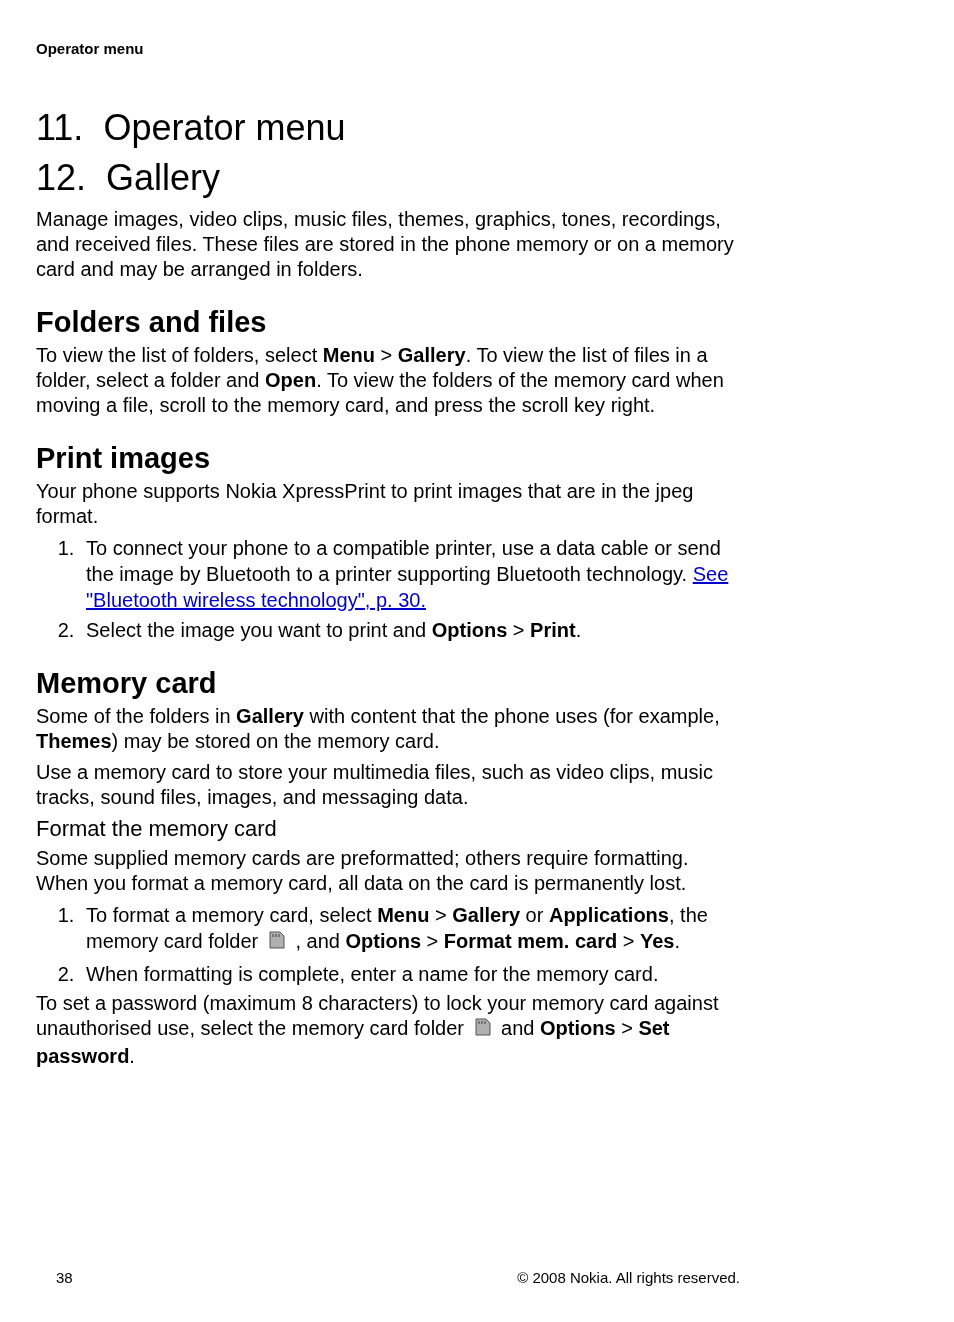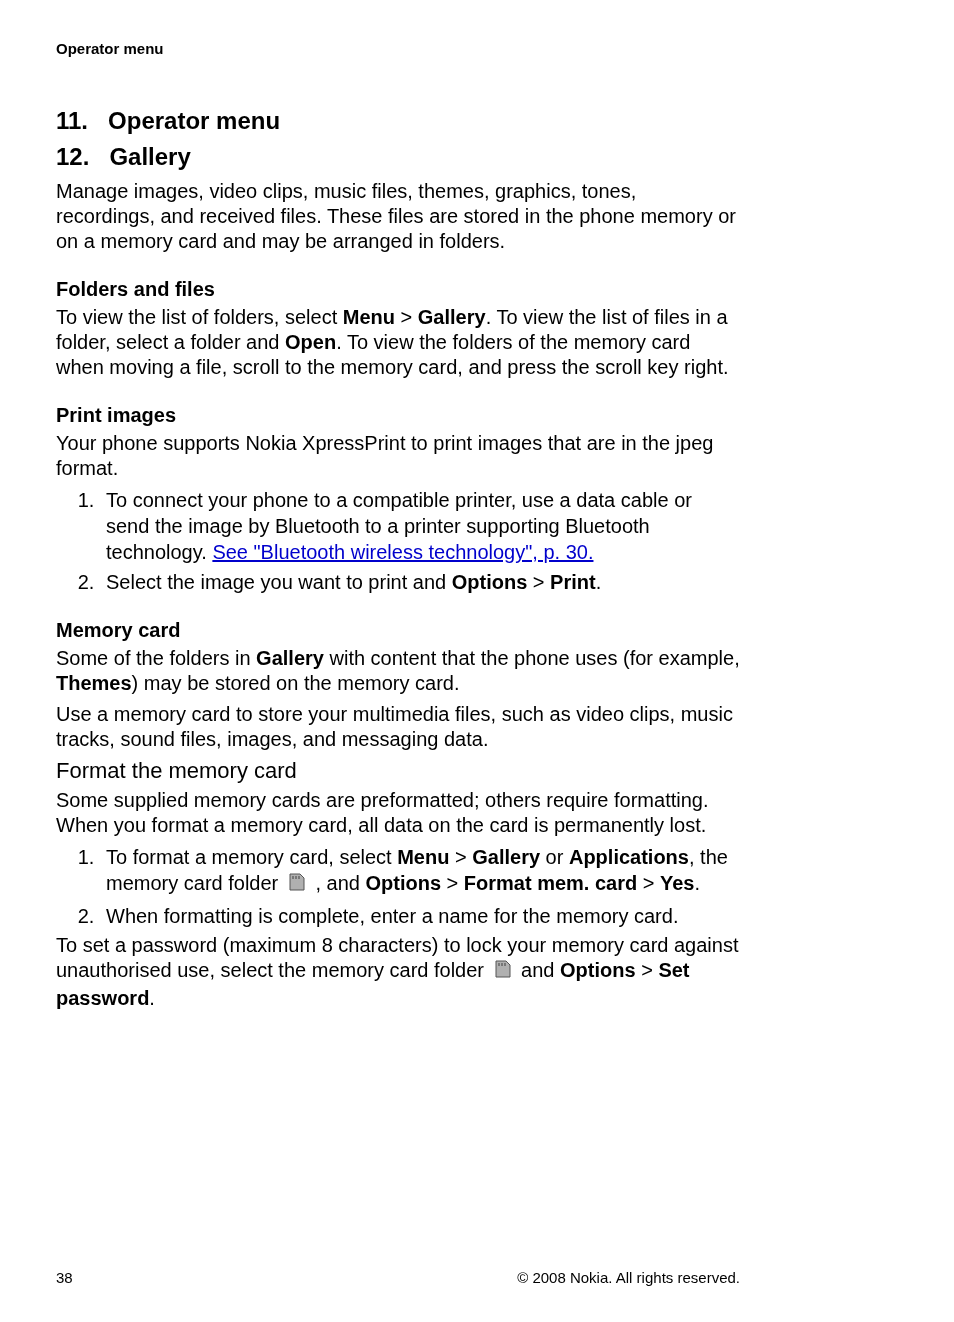--- a/index.html
+++ b/index.html
@@ -5,39 +5,39 @@
   body {
     font-family: Arial, Helvetica, sans-serif;
     margin: 0;
     background: #fff;
     color: #000;
   }
   .page {
     width: 796px;
     min-height: 1322px;
     box-sizing: border-box;
-    padding: 40px 56px 30px 56px;
+    padding: 40px 56px 30px 36px;
     position: relative;
   }
   .running-header {
     font-size: 15px;
     font-weight: bold;
     margin-bottom: 50px;
   }
   h1 {
-    font-size: 24px;
-    font-weight: bold;
+    font-size: 36px;
+    font-weight: normal;
     margin: 0 0 8px 0;
   }
   .h1-number {
     display: inline-block;
     margin-right: 20px;
   }
   h2 {
-    font-size: 20px;
+    font-size: 29px;
     font-weight: bold;
     margin: 24px 0 4px 0;
   }
   h3 {
     font-size: 22px;
     font-weight: normal;
     margin: 6px 0 4px 0;
   }
   p {
     font-size: 20px;

